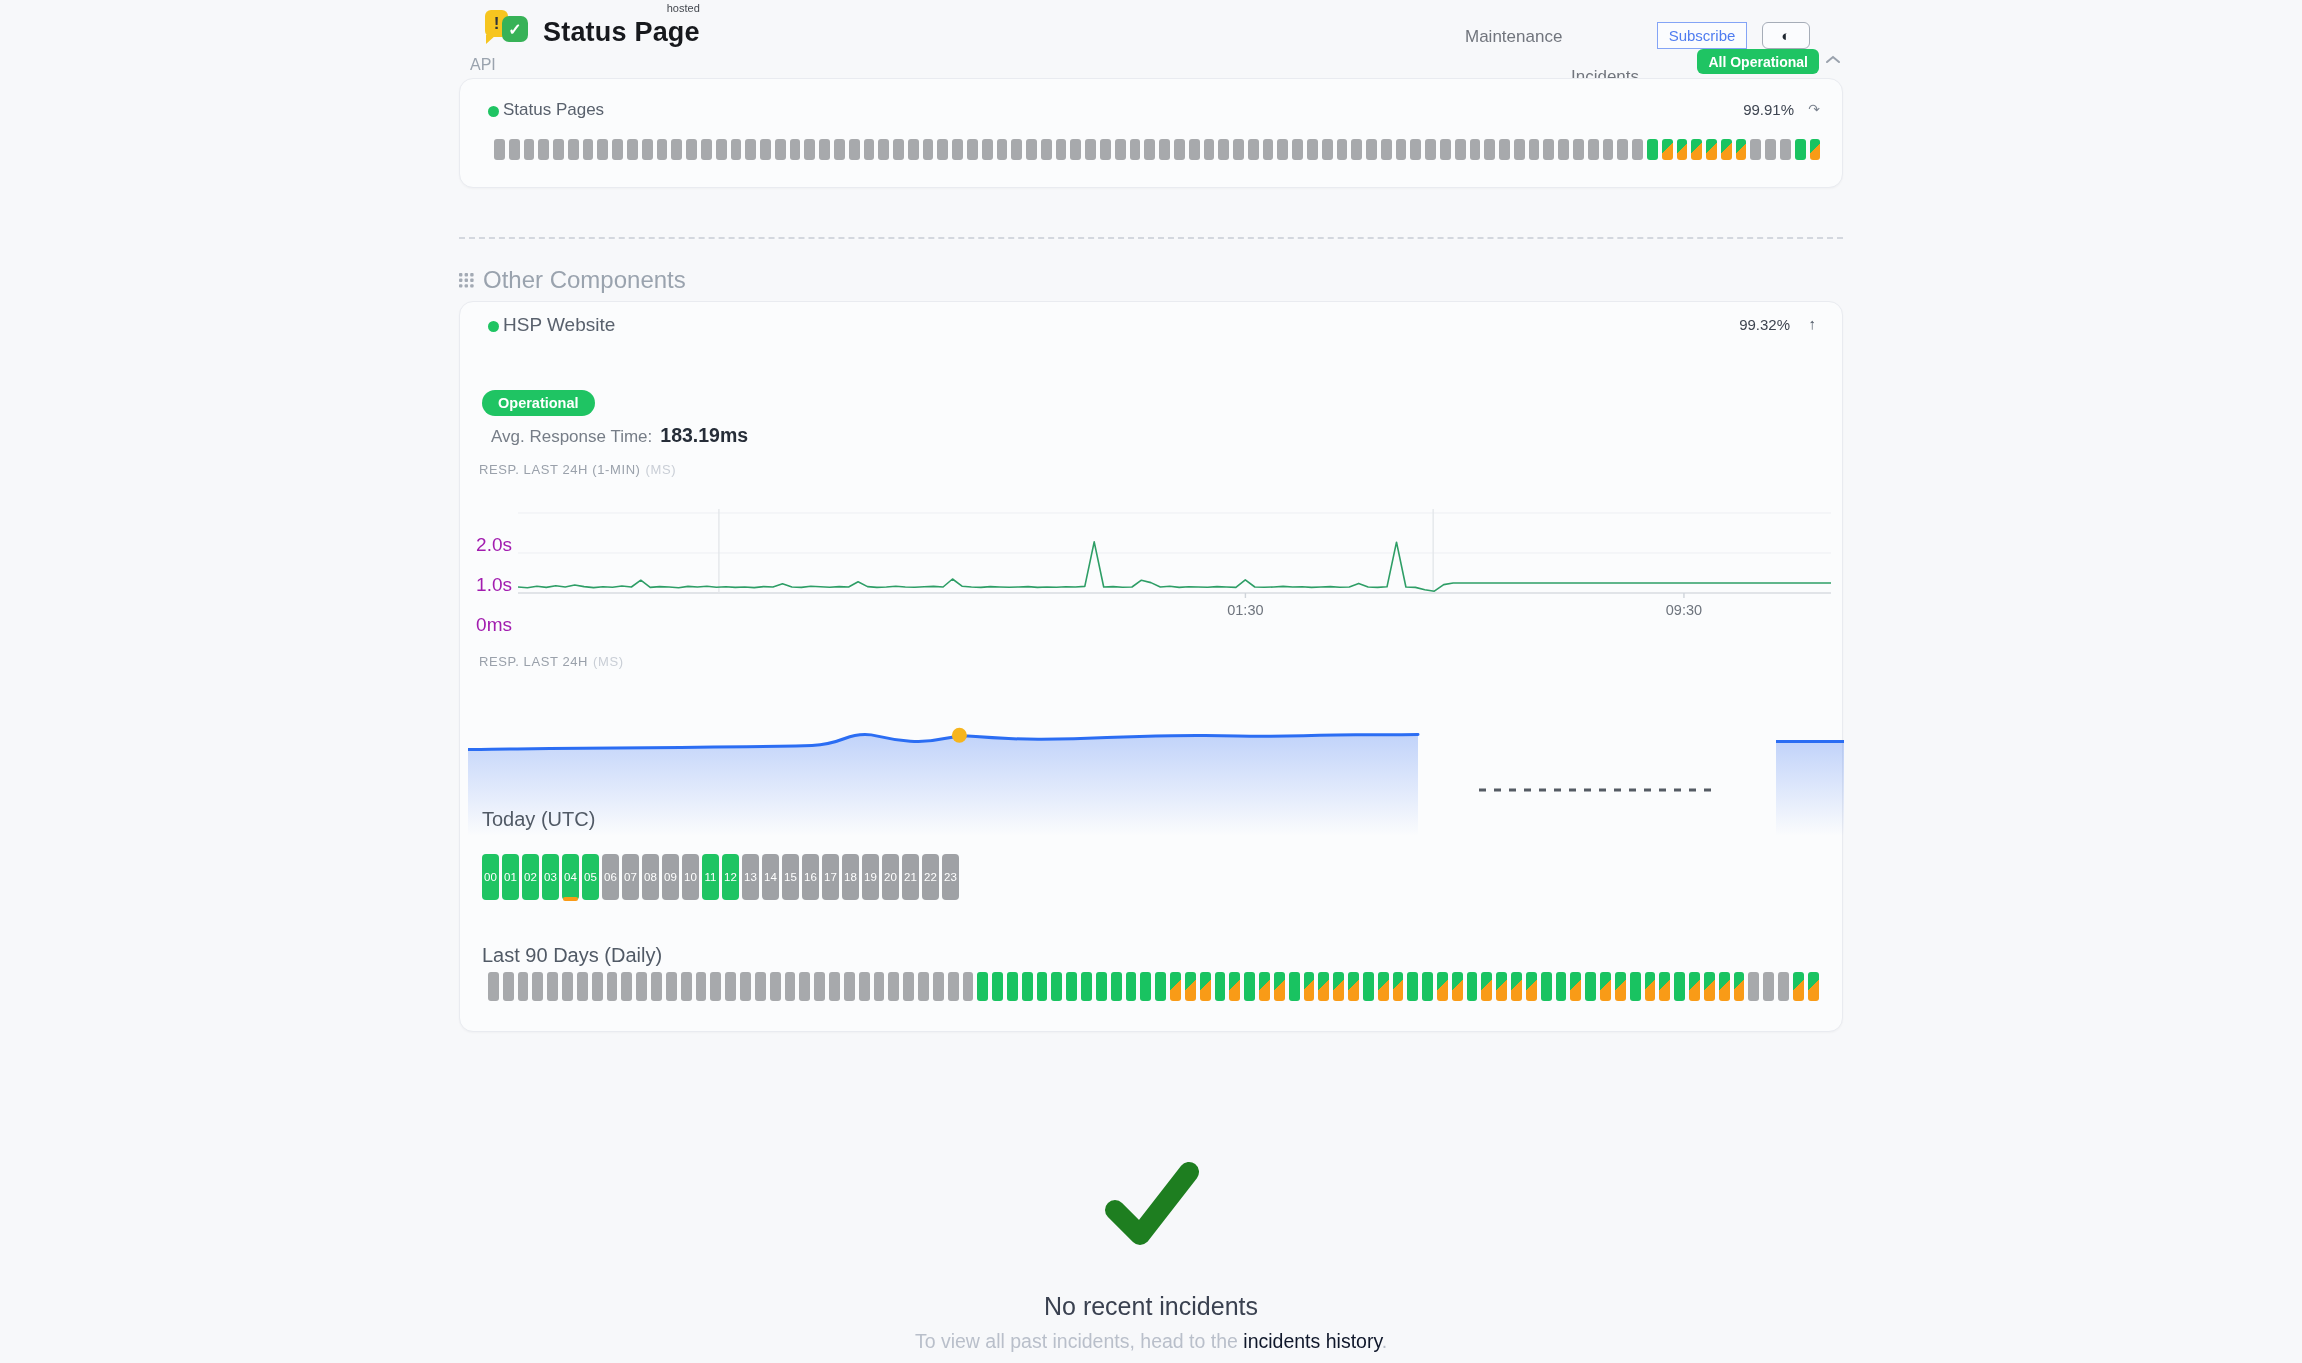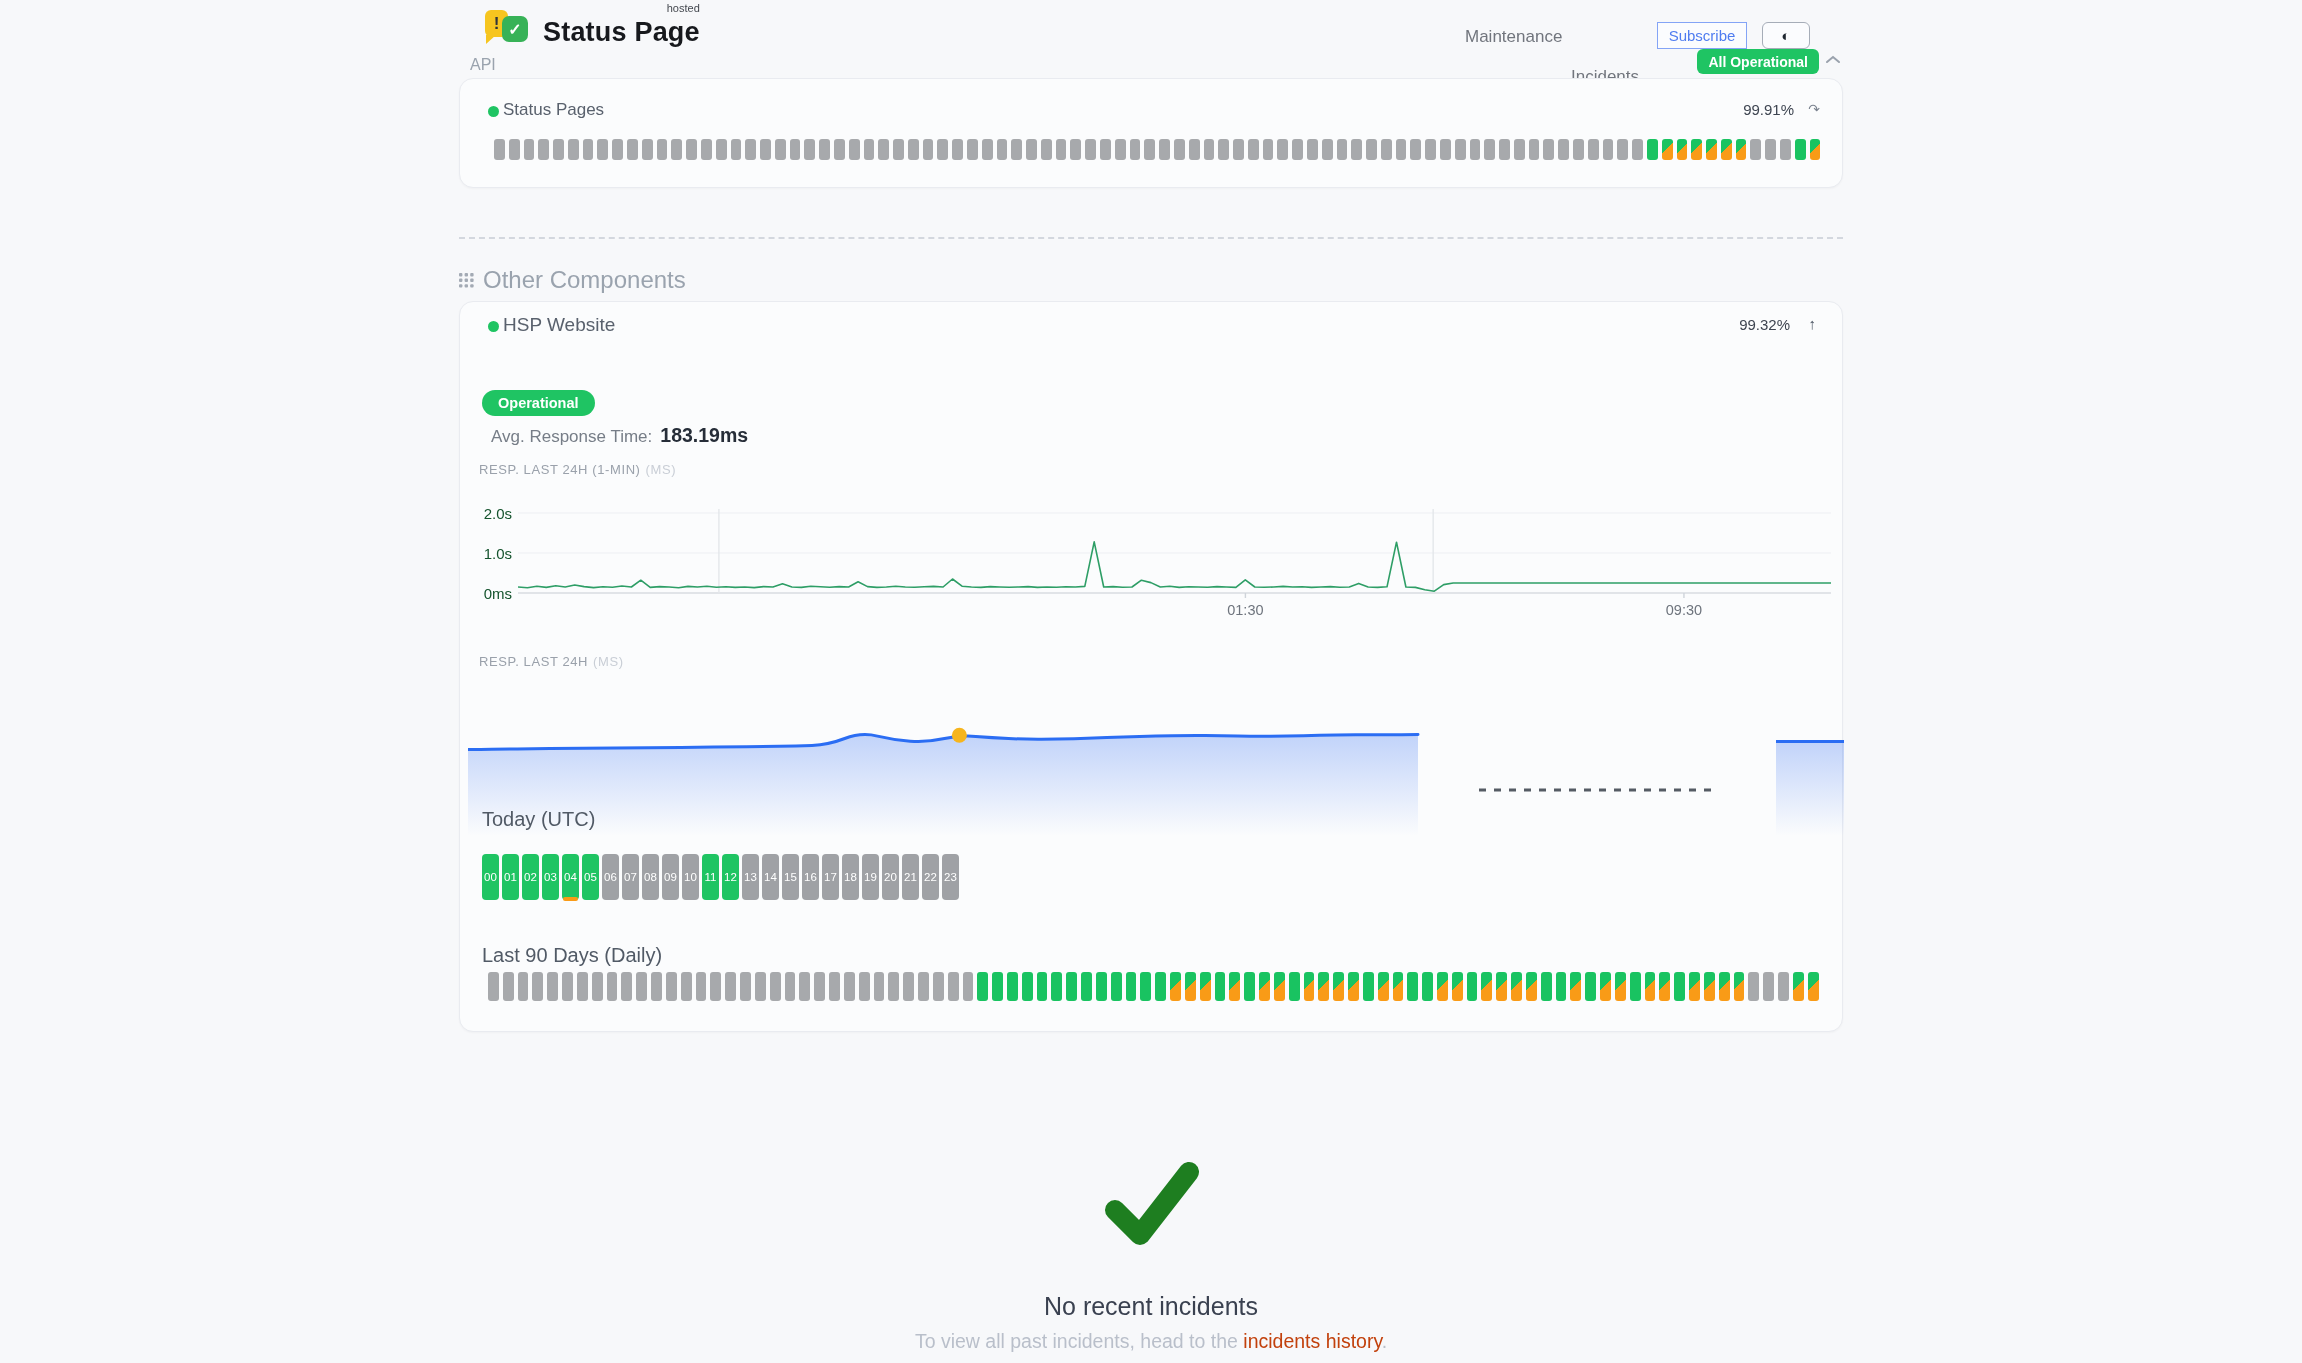--- a/index.html
+++ b/index.html
@@ -57,40 +57,40 @@
   .op-badge { position:absolute; left:22px; top:88px; height:26px; background:#1fc463; border-radius:13px; color:#fff; font-size:14.5px; font-weight:700; display:flex; align-items:center; padding:8px 16px; }
   .avg-row { position:absolute; left:15px; top:122px; font-size:17px; color:#767d87;margin-left:16px; }
   .avg-row b { font-size:19.5px; font-weight:700; color:#262d38; margin-left:8px; }
   .small-label { position:absolute; left:19px; font-size:13px; letter-spacing:.6px; color:#9aa1ab; }
   .small-label em { font-style:normal; color:#c9ced6; margin-left:5px; }
   .lbl-chart1 { top:160px; }
   .lbl-chart2 { top:352px; }
 
   .chart1 { position:absolute; left:0; top:199px; width:1384px; height:130px; }
   .chart1 svg { position:absolute; left:58px; top:0; }
-  .ylab { position:absolute; width:46px; text-align:right; font-size:15px; color:#14532d; transform:translateY(-50%); }
+  .ylab { position:absolute; width:46px; text-align:right; font-size:19px; color:#a21caf; transform:translateY(-50%);margin-top:32px; }
   .xlabs { position:absolute; left:58px; top:101px; width:1313px; height:20px; }
   .xlab { position:absolute; transform:translateX(-50%); font-size:14.5px; color:#6e747d; }
 
   .area-chart { position:absolute; left:8px; top:389px; width:1376px; height:145px; }
 
   .sub-head { position:absolute; left:22px; font-size:20px; font-weight:500; color:#515a66; }
   .today-head { top:506px; }
   .ninety-head { top:642px; }
   .hours { position:absolute; left:22px; top:552px; height:46px; display:flex; gap:3px; }
   .hblock { position:relative; width:17px; height:46px; border-radius:4px; background:#9fa1a5; color:#fff; font-size:11.5px; display:flex; align-items:center; justify-content:center; cursor:pointer; }
   .hblock.up { background:#1fc463; }
   .hblock.marked::after { content:""; position:absolute; left:1px; right:1px; bottom:-1px; height:4px; border-radius:2px; background:#f99b17; }
   .daily-strip { left:28px; top:670px; width:1331px; height:29px; }
 
   
   .check-wrap { position:absolute; left:0; top:1158px; width:100%; text-align:center; }
   .fi-title { position:absolute; left:0; top:1292px; width:100%; text-align:center; font-size:25px; font-weight:500; color:#3a4150; }
   .fi-sub { position:absolute; left:0; top:1330px; width:100%; text-align:center; font-size:19.5px; color:#b9bfca; }
-  .fi-sub a { color:#c2410c; text-decoration:none; cursor:pointer; }
+  .fi-sub a { color:#0f172a; text-decoration:none; cursor:pointer; }
 </style>
 </head>
 <body>
 
 <div class="content">
 
   <div class="brand">
     <div class="logo">
       <div class="bubble-warn">
           <span>!</span>

